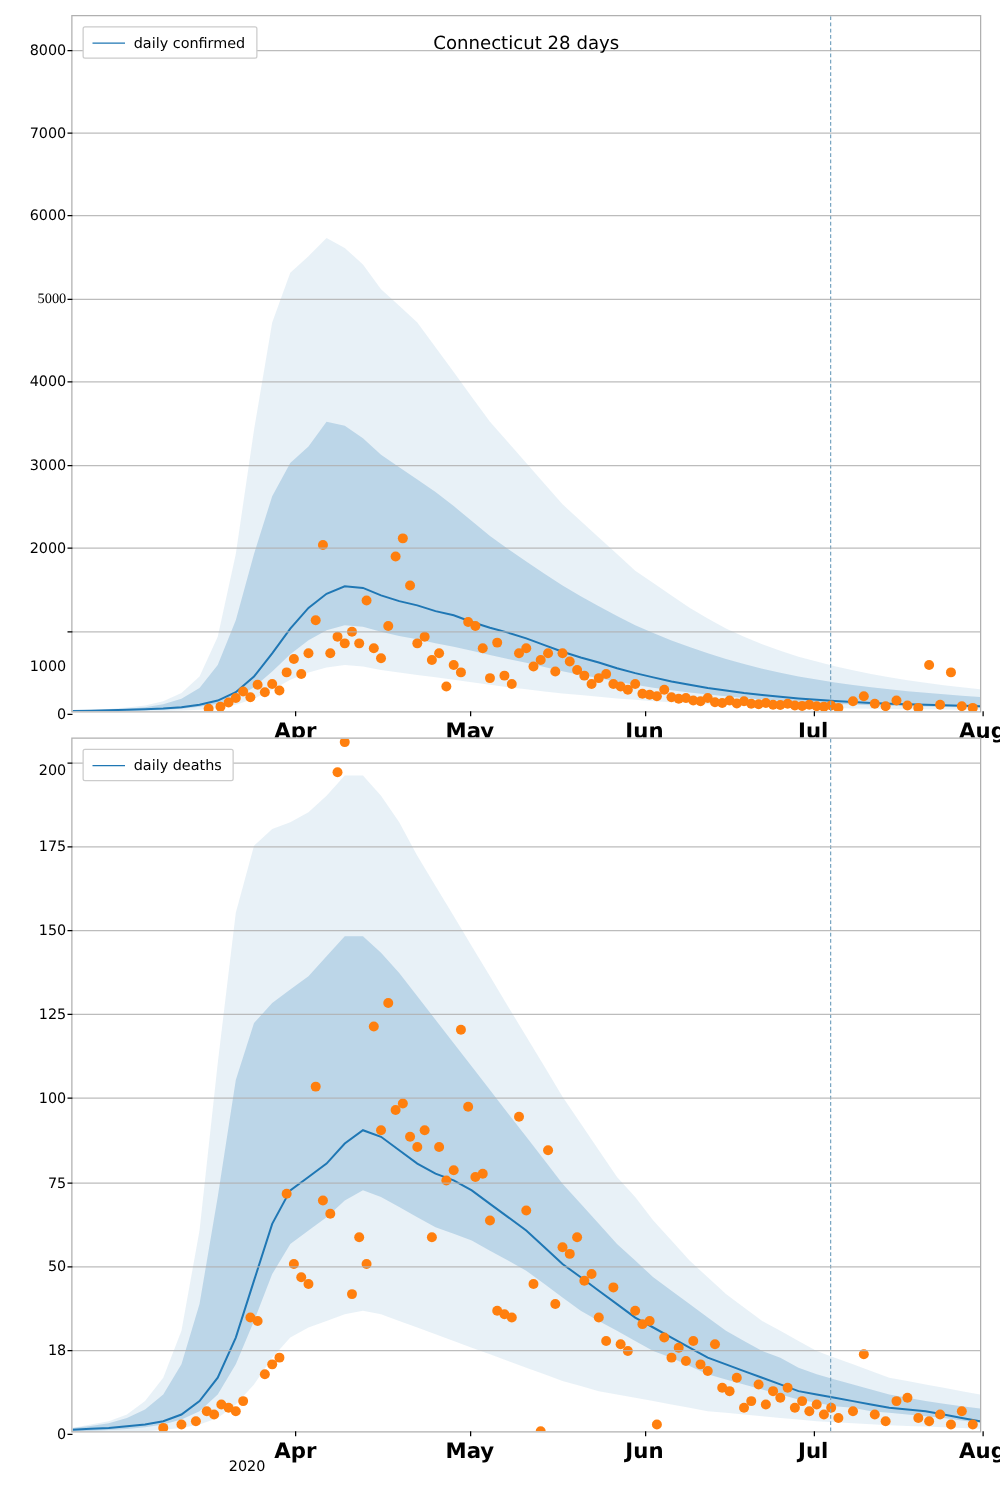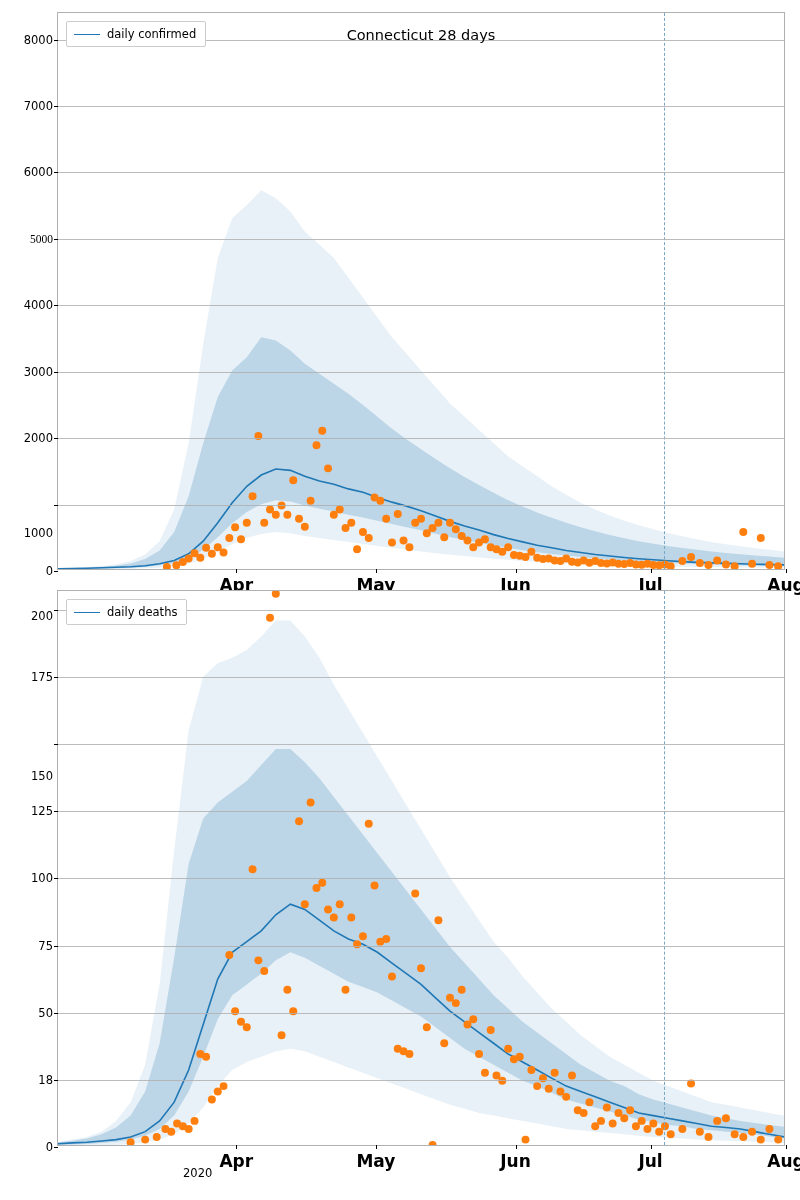--- a/index.html
+++ b/index.html
@@ -309,21 +309,21 @@
       <div class="ytick" style="top: 488.85px;">18</div>
       <div class="ytickmark" style="top: 488.85px;"></div>
       <div class="ytick" style="top: 421.7px;">50</div>
       <div class="ytickmark" style="top: 421.7px;"></div>
       <div class="ytick" style="top: 354.551px;">75</div>
       <div class="ytickmark" style="top: 354.551px;"></div>
       <div class="ytick" style="top: 287.401px;">100</div>
       <div class="ytickmark" style="top: 287.401px;"></div>
       <div class="ytick" style="top: 220.251px;">125</div>
       <div class="ytickmark" style="top: 220.251px;"></div>
-      <div class="ytick" style="top: 153.101px; margin-top: 32px;">150</div>
+      <div class="ytick" style="top: 153.101px;">150</div>
       <div class="ytickmark" style="top: 153.101px;"></div>
       <div class="ytick" style="top: 85.9517px;">175</div>
       <div class="ytickmark" style="top: 85.9517px;"></div>
       <div class="ytick" style="top: 13px; margin-top: 12px;">200</div>
       <div class="ytickmark" style="top: 18.8019px;"></div>
       <div class="xtick" style="left: 178.287px;">Apr</div>
       <div class="xtickmark" style="left: 178.287px;"></div>
       <div class="xtick" style="left: 317.918px;">May</div>
       <div class="xtickmark" style="left: 317.918px;"></div>
       <div class="xtick" style="left: 457.548px;">Jun</div>

